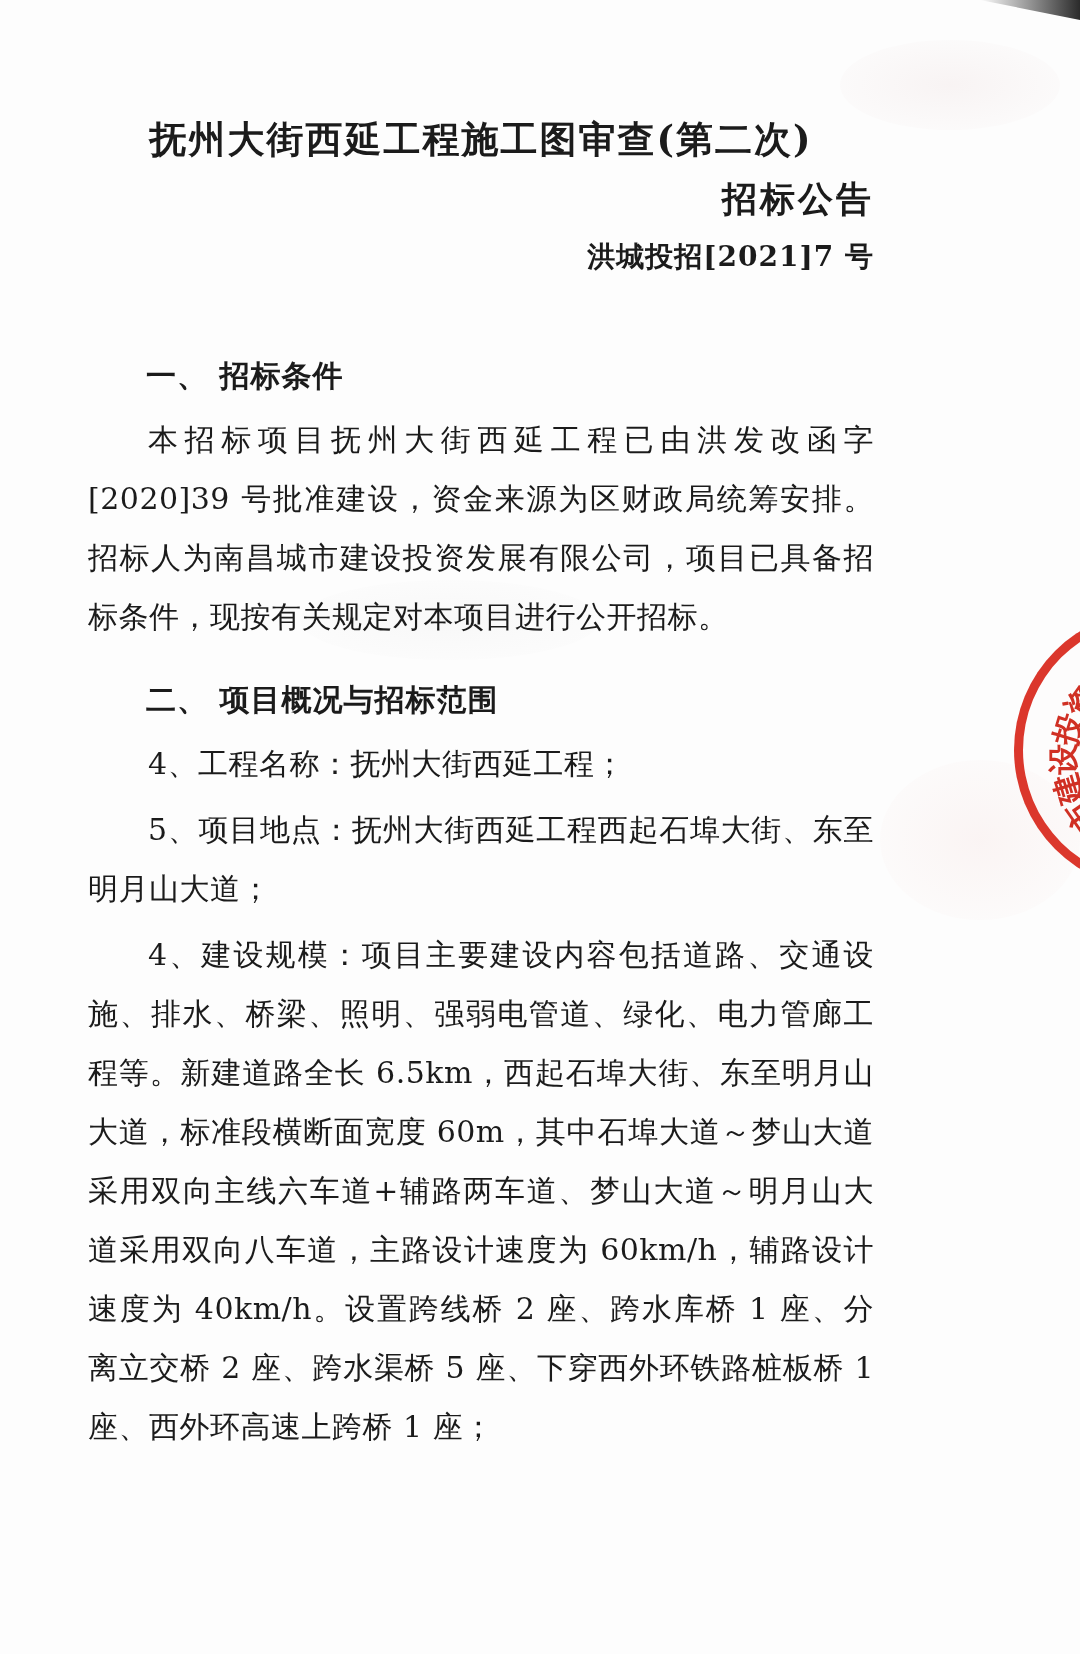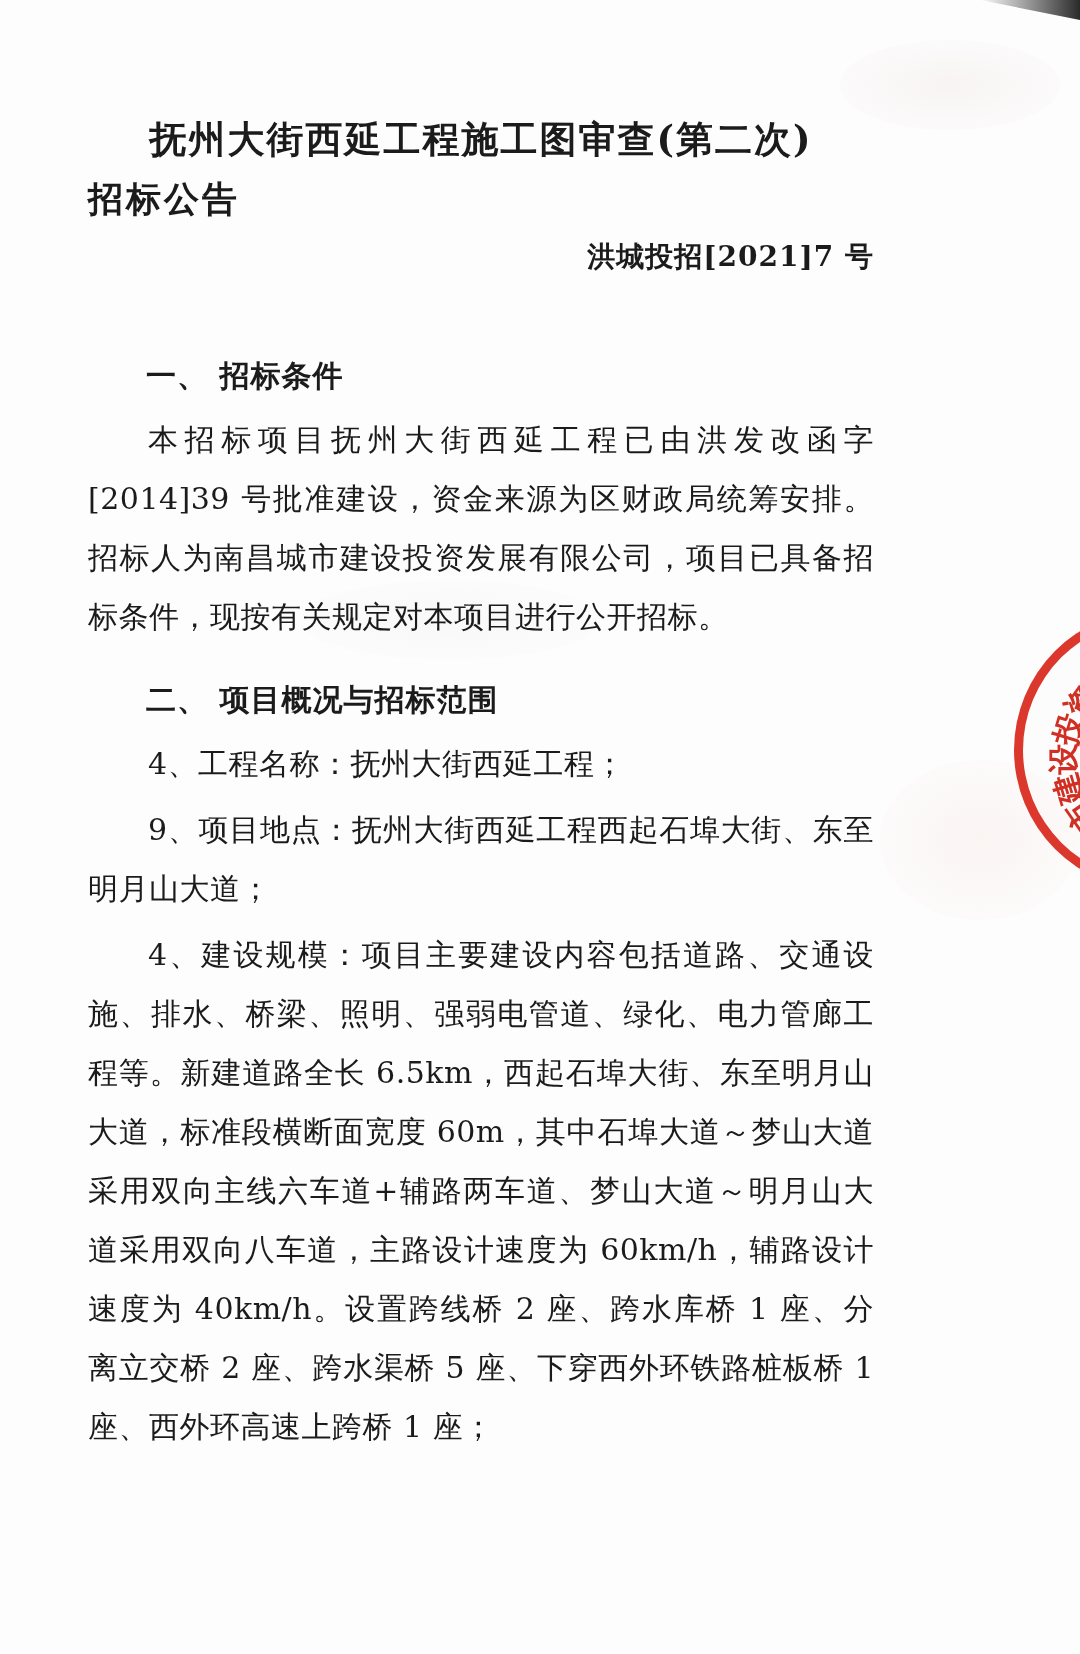--- a/index.html
+++ b/index.html
@@ -33,21 +33,21 @@
 
   .title-main {
     margin:116px 0 0 0;
     text-align:center;
     font-size:37px; line-height:46px;
     font-weight:bold;
     letter-spacing:2px;
   }
   .title-sub {
     margin:16px 0 0 0;
-    text-align:left;
+    text-align:right;
     font-size:35px; line-height:42px;
     font-weight:bold;
     letter-spacing:3px;
   }
   .doc-number {
     margin-top:20px;
     text-align:right;
     font-size:28px; line-height:34px;
     font-weight:bold;
     letter-spacing:1px;
@@ -108,27 +108,27 @@
   <div class="content">
 
     <h1 class="title-main">抚州大街西延工程施工图审查(第二次)</h1>
 
     <h2 class="title-sub">招标公告</h2>
 
     <div class="doc-number">洪城投招[2021]7 号</div>
 
     <section class="section-1">
       <h3 class="section-heading">一、 招标条件</h3>
-      <p class="body-par">本招标项目抚州大街西延工程已由洪发改函字[2014]39 号批准建设，资金来源为区财政局统筹安排。招标人为南昌城市建设投资发展有限公司，项目已具备招标条件，现按有关规定对本项目进行公开招标。</p>
+      <p class="body-par">本招标项目抚州大街西延工程已由洪发改函字[2020]39 号批准建设，资金来源为区财政局统筹安排。招标人为南昌城市建设投资发展有限公司，项目已具备招标条件，现按有关规定对本项目进行公开招标。</p>
     </section>
 
     <section class="section-2">
       <h3 class="section-heading">二、 项目概况与招标范围</h3>
       <p class="body-par">4、工程名称：抚州大街西延工程；</p>
-      <p class="body-par">9、项目地点：抚州大街西延工程西起石埠大街、东至明月山大道；</p>
+      <p class="body-par">5、项目地点：抚州大街西延工程西起石埠大街、东至明月山大道；</p>
       <p class="body-par">4、建设规模：项目主要建设内容包括道路、交通设施、排水、桥梁、照明、强弱电管道、绿化、电力管廊工程等。新建道路全长 6.5km，西起石埠大街、东至明月山大道，标准段横断面宽度 60m，其中石埠大道～梦山大道采用双向主线六车道+辅路两车道、梦山大道～明月山大道采用双向八车道，主路设计速度为 60km/h，辅路设计速度为 40km/h。设置跨线桥 2 座、跨水库桥 1 座、分离立交桥 2 座、跨水渠桥 5 座、下穿西外环铁路桩板桥 1 座、西外环高速上跨桥 1 座；</p>
     </section>
 
   </div>
 
   <div class="seal">
     <span class="seal-char c0">市</span>
     <span class="seal-char c1">建</span>
     <span class="seal-char c2">设</span>
     <span class="seal-char c3">投</span>

